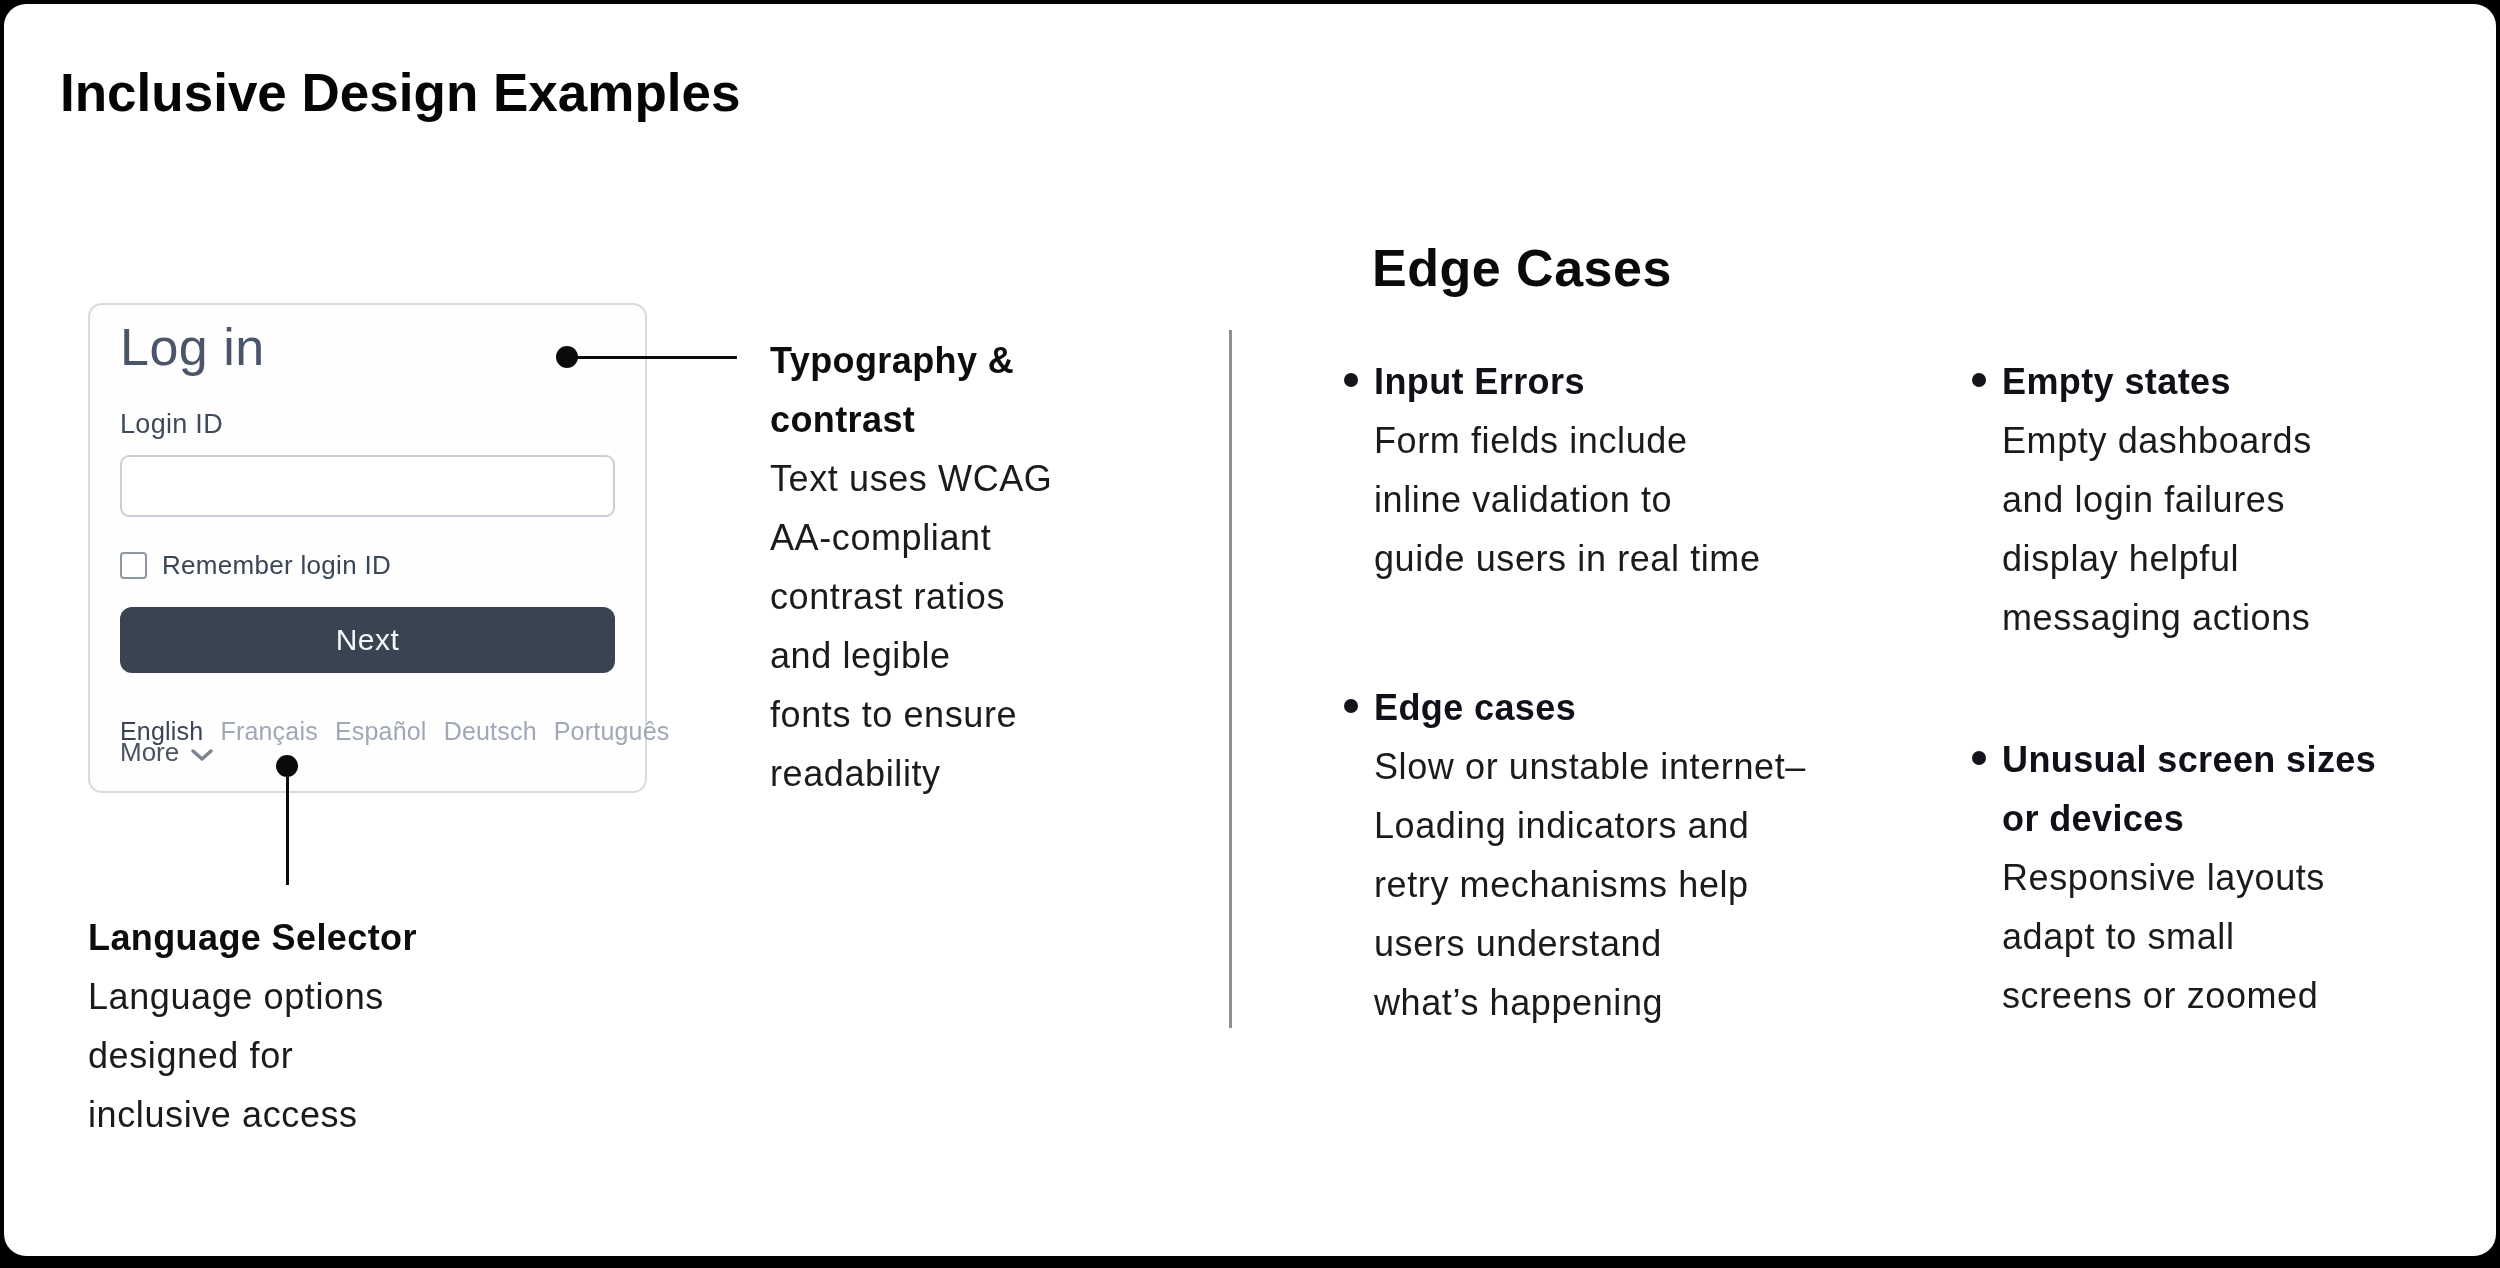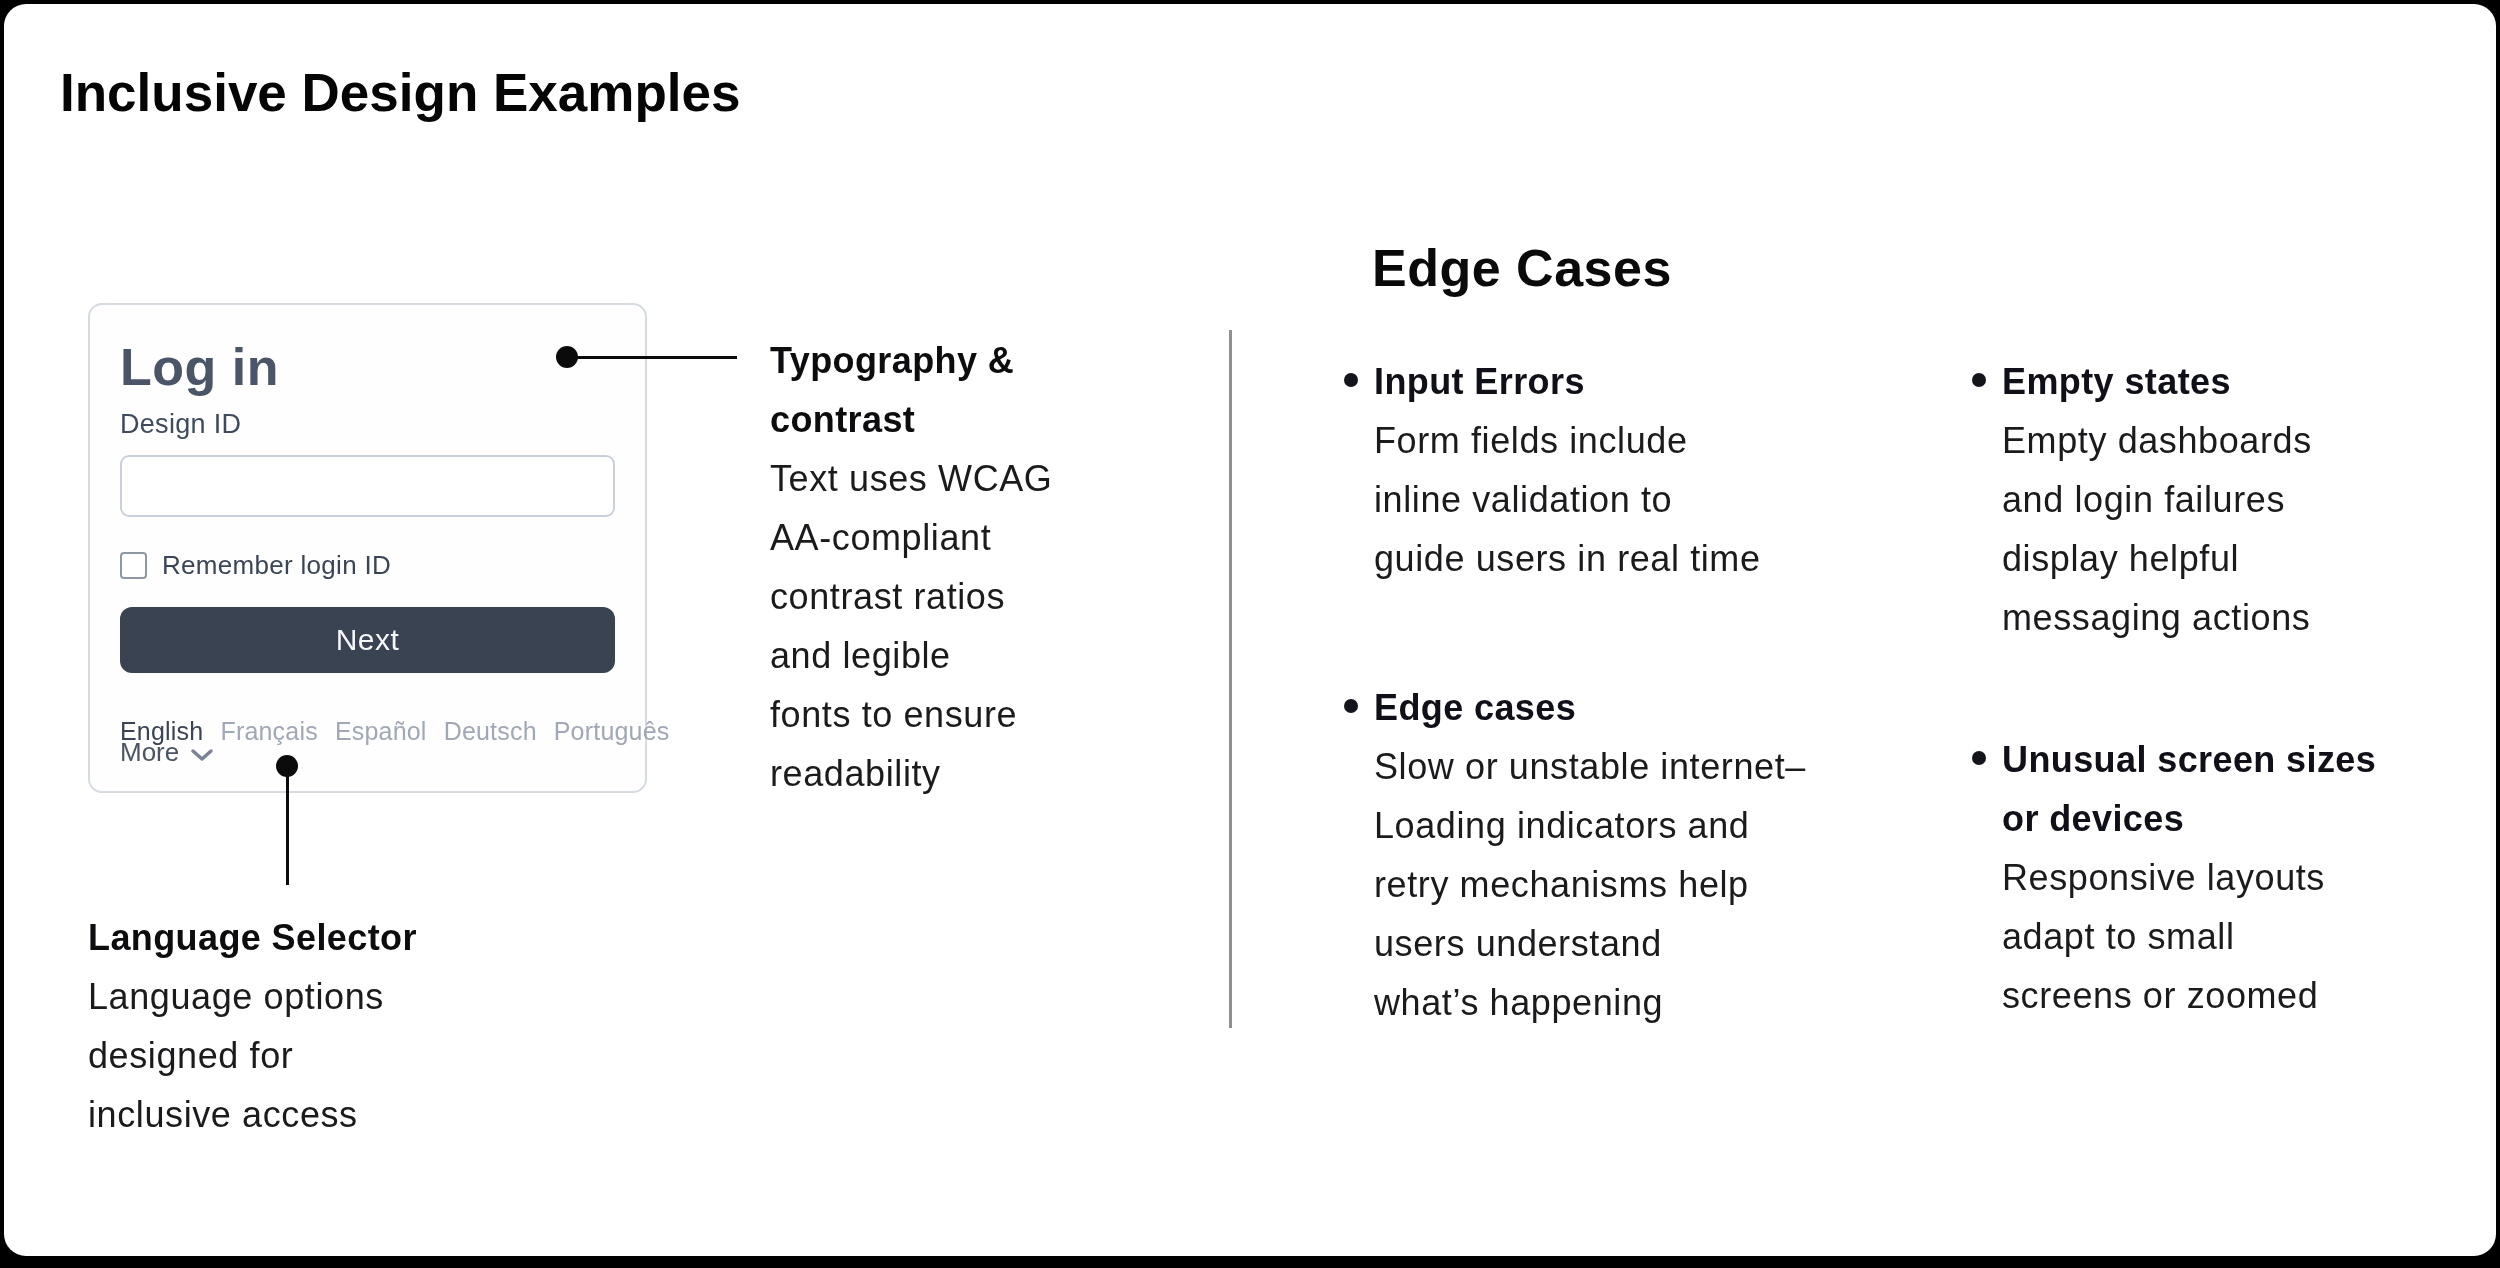--- a/index.html
+++ b/index.html
@@ -28,22 +28,22 @@
   
   .login-card{
     position:absolute;left:88px;top:303px;
     width:559px;height:490px;
     background:#fefefe;
     border:2px solid #d6dbe2;
     border-radius:14px;
     box-sizing:border-box;
   }
   .login-heading{
-    position:absolute;left:30px;top:32px;
-    font-size:52px;font-weight:700;color:#4a5568;
+    position:absolute;left:30px;top:12px;
+    font-size:52px;font-weight:400;color:#4a5568;
     letter-spacing:0.5px;
   }
   .login-id-label{
     position:absolute;left:30px;top:104px;
     font-size:27px;color:#3f4b5d;letter-spacing:0.3px;
   }
   .login-input{
     position:absolute;left:30px;top:150px;
     width:495px;height:62px;
     border:2px solid #c9d0da;border-radius:9px;
@@ -132,21 +132,21 @@
 <body>
 
 <div class="panel"></div>
 
 <div class="stage">
 
   <div class="page-title">Inclusive Design Examples</div>
 
   <div class="login-card">
     <div class="login-heading">Log in</div>
-    <div class="login-id-label">Design ID</div>
+    <div class="login-id-label">Login ID</div>
     <input class="login-input" type="text" value="" style="">
     <div class="remember-row">
       <div class="remember-checkbox"></div>
       <div class="remember-label">Remember login ID</div>
     </div>
     <button class="next-button">Next</button>
     <div class="language-row">
       <span class="lang-active">English</span>
       <span class="lang-option">Français</span>
       <span class="lang-option">Español</span>

